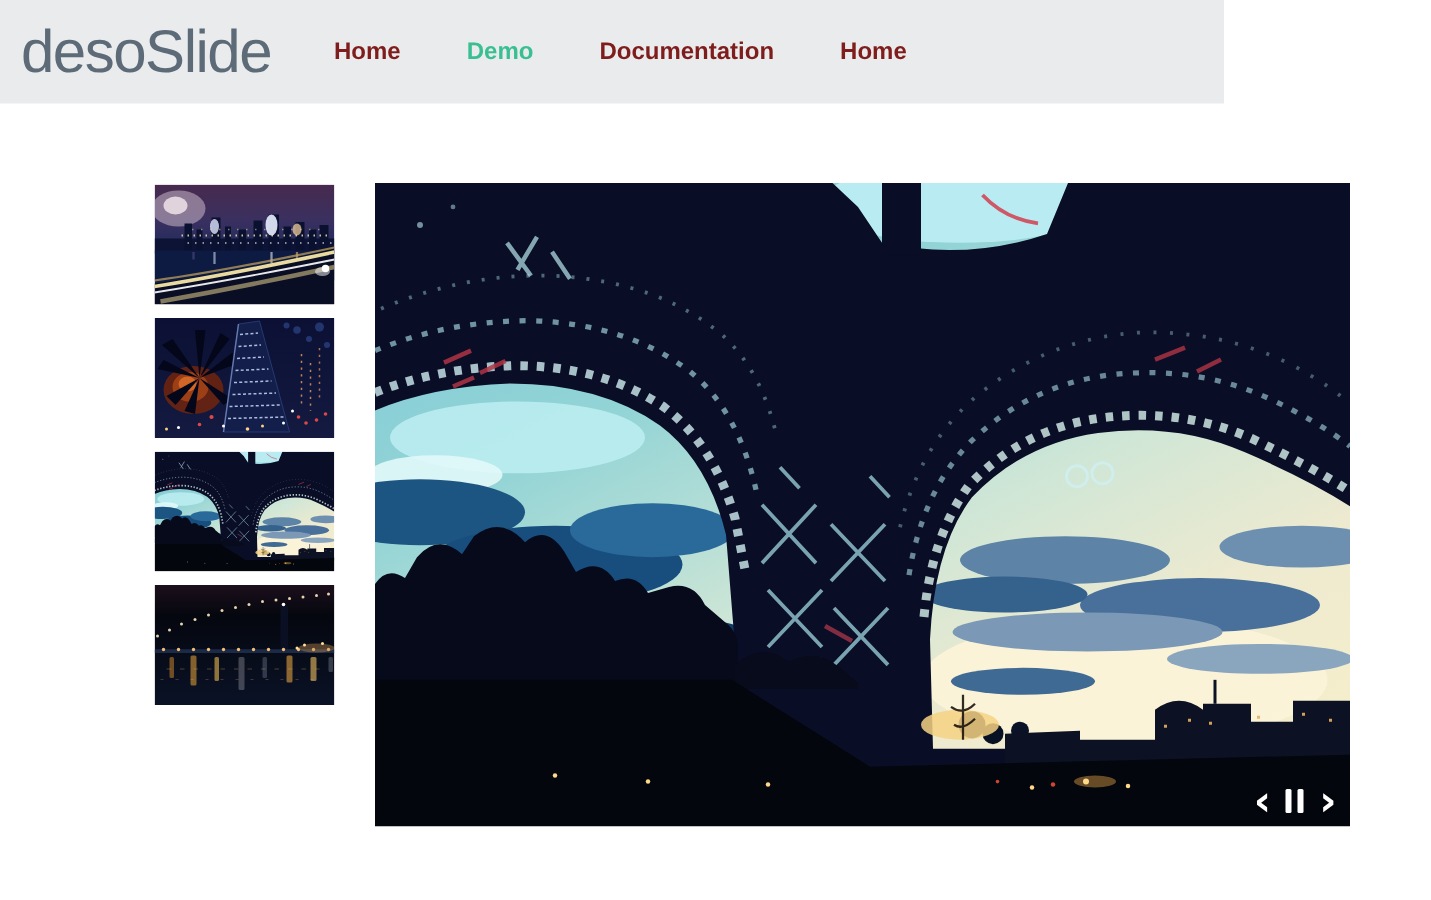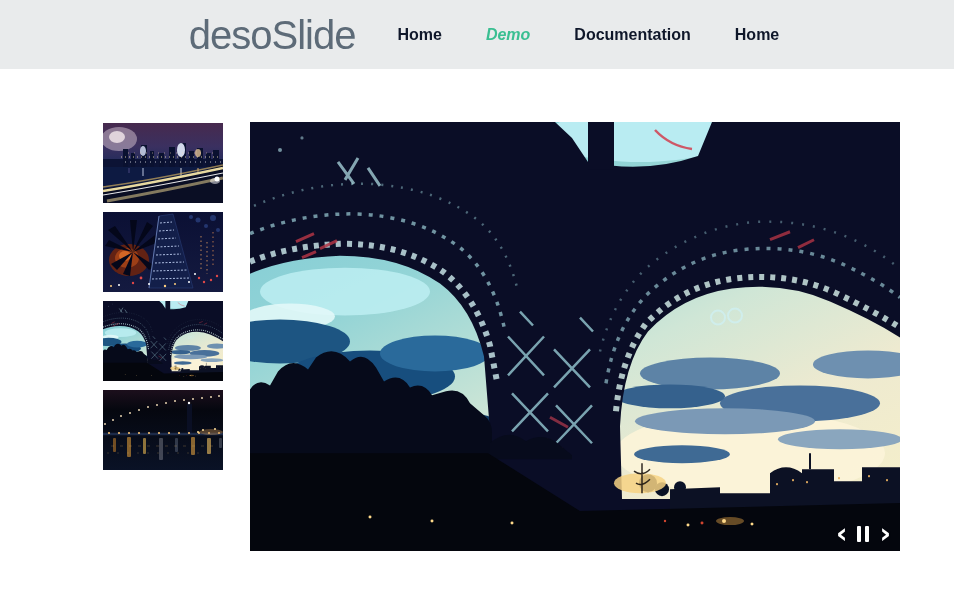--- a/index.html
+++ b/index.html
@@ -1,28 +1,28 @@
 <!DOCTYPE html>
 <html><head>
 <meta charset="utf-8">
 <style>
   * { margin:0; padding:0; box-sizing:border-box; }
   html,body { width:954px; height:600px; background:#fff; overflow:hidden;
               font-family:"Liberation Sans", sans-serif; position:relative; }
 
   
-  header { position:absolute; left:0; top:0; width:954px; height:69px;
+  header { position:absolute; left:0; top:0; width:816px; height:69px;
            background:#e9ebec; display:flex; align-items:center;
-           padding-left:14px;justify-content:center; }
+           padding-left:14px; }
   .logo { font-size:40px; color:#5d6b78; letter-spacing:-1px; font-weight:400;
           cursor:pointer; line-height:1; }
   nav { display:flex; margin-left:42px; gap:44px; align-items:center; }
-  .nav-item { font-size:16px; font-weight:bold; color:#0f172a;
+  .nav-item { font-size:16px; font-weight:bold; color:#7f1d1d;
               text-decoration:none; cursor:pointer; }
-  .nav-item.active { color:#3abf92;font-style:italic; }
+  .nav-item.active { color:#3abf92; }
 
   
   .thumbs { position:absolute; left:103px; top:123px; width:120px; }
   .thumb  { width:120px; height:80px; margin-bottom:9px; cursor:pointer;
             display:block; overflow:hidden; }
   .thumb svg { display:block; width:120px; height:80px; }
 
   .stage { position:absolute; left:250px; top:122px; width:650px; height:429px; }
   .stage > svg.slide { display:block; width:650px; height:429px; cursor:pointer; }
 

